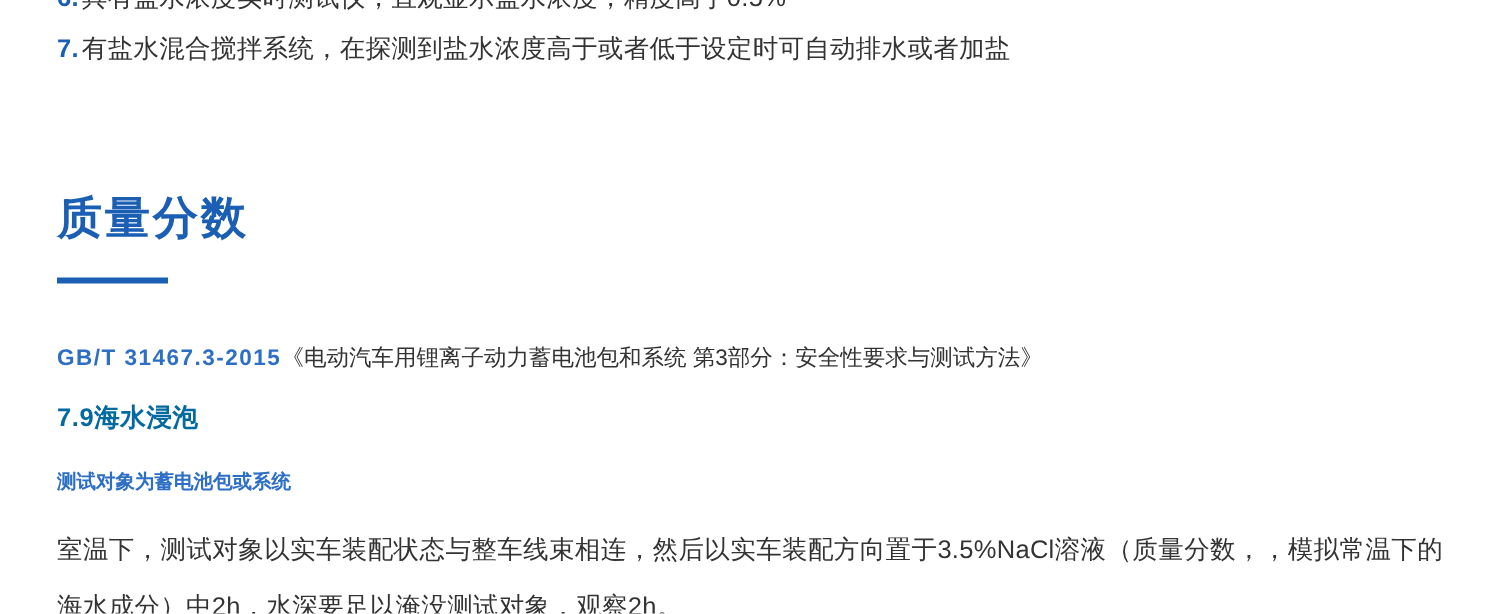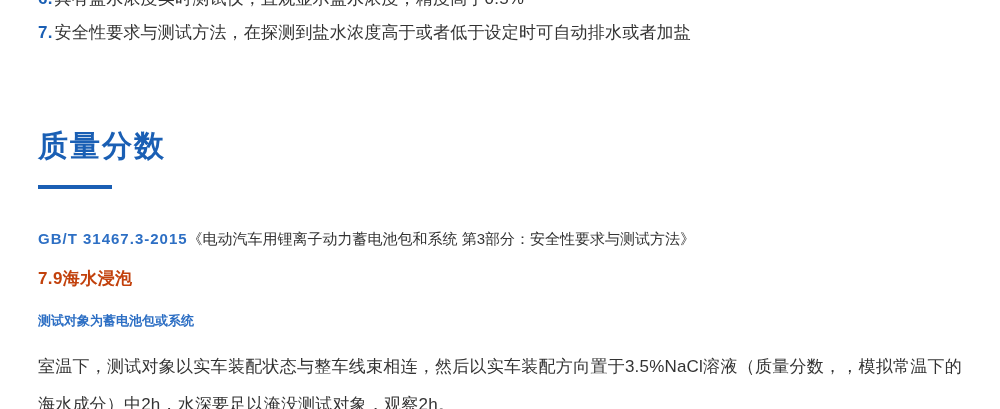--- a/index.html
+++ b/index.html
@@ -84,21 +84,21 @@
     letter-spacing: 1px;
   }
   .std-name {
     color: #333333;
   }
 
   .sub-blue {
     margin-top: 13px;
     font-size: 17px;
     line-height: 26px;
-    color: #c2410c;
+    color: #0369a1;
     font-weight: bold;
     letter-spacing: 0.4px;
   }
   .sub-blue2 {
     margin-top: 16px;
     font-size: 13px;
     line-height: 26px;
     color: #2d6fc4;
     font-weight: bold;
   }
@@ -117,21 +117,21 @@
 
 <div class="page">
 
   <div class="list-block">
     <div class="list-item first">
       <span class="list-num">6.</span>
       <span class="list-text">具有盐水浓度实时测试仪，直观显示盐水浓度，精度高于0.5%</span>
     </div>
     <div class="list-item second">
       <span class="list-num">7.</span>
-      <span class="list-text">安全性要求与测试方法，在探测到盐水浓度高于或者低于设定时可自动排水或者加盐</span>
+      <span class="list-text">有盐水混合搅拌系统，在探测到盐水浓度高于或者低于设定时可自动排水或者加盐</span>
     </div>
   </div>
 
   <div class="section">
     <div class="section-title">质量分数</div>
     <div class="section-rule"></div>
 
     <div class="std-line">
       <span class="std-code">GB/T  31467.3-2015</span><span class="std-name">《电动汽车用锂离子动力蓄电池包和系统  第3部分：安全性要求与测试方法》</span>
     </div>

